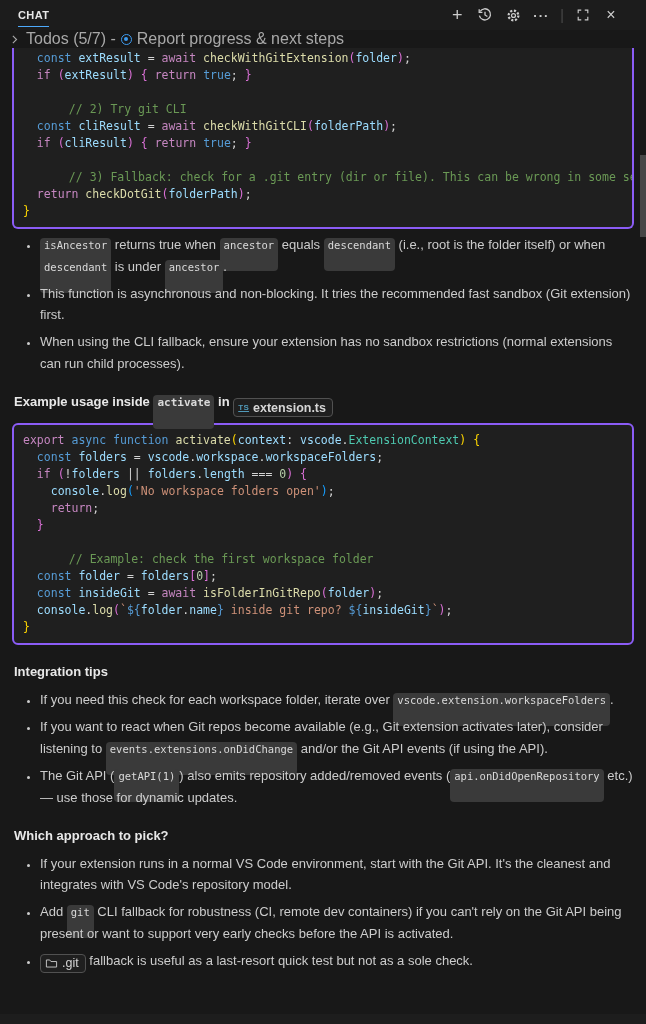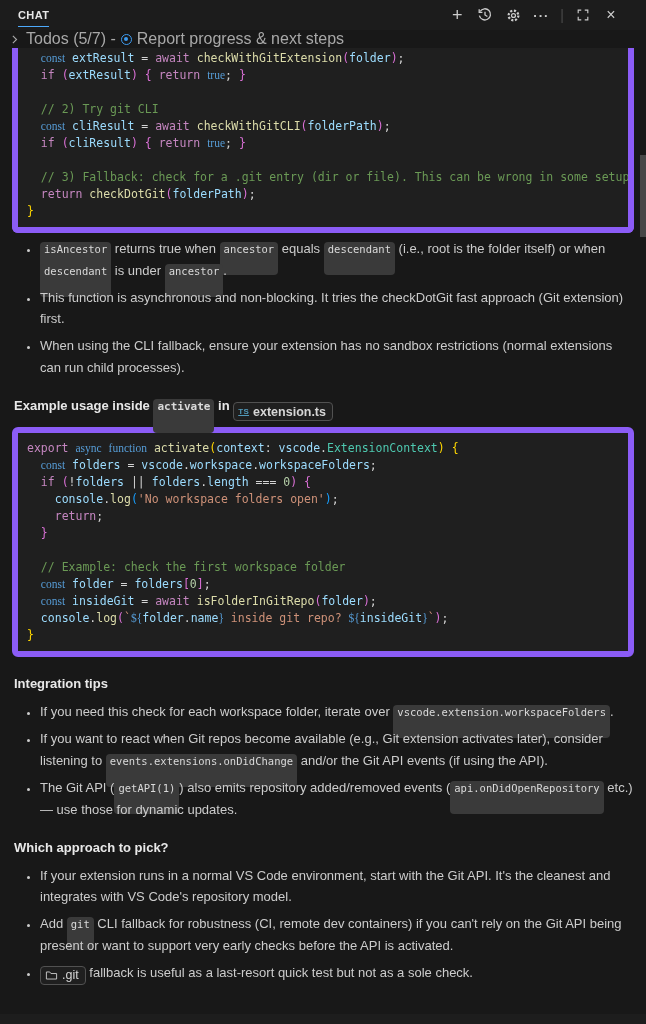--- a/index.html
+++ b/index.html
@@ -42,35 +42,35 @@
   }
   .record-icon::after {
     content:""; position:absolute; left:2px; top:2px; width:4px; height:4px;
     border-radius:50%; background:#3e9bf0;
   }
 
   
   .content { padding:0 12px; }
 
   .codeblock {
-    background:#1f1f1f; border:6px solid #8b5cf6; border-radius:6px;
+    background:#1f1f1f; border:2px solid #8b5cf6; border-radius:6px;
     padding:7px 9px; font-family:"DejaVu Sans Mono","Liberation Mono",monospace;
     font-size:11.5px; line-height:17px; white-space:pre; overflow:hidden;
     color:#d4d4d4;
   }
   .codeblock.clipped-top { border-top:none; border-radius:0 0 6px 6px; padding-top:2px; }
   .cl { min-height:17px; }
 
   
-  .k    { color:#569cd6;font-family:Liberation Serif, serif; }
+  .k    { color:#569cd6; }
   .ctrl { color:#c586c0; }
   .fn   { color:#dcdcaa; }
   .v    { color:#9cdcfe; }
   .type { color:#4ec9b0; }
-  .cm   { color:#6a9955; }
+  .cm   { color:#6a9955;margin-left:32px; }
   .s    { color:#ce9178; }
   .n    { color:#b5cea8; }
   .p    { color:#d4d4d4; }
   .b1   { color:#ffd700; }
   .b2   { color:#da70d6; }
   .b3   { color:#179fff; }
 
   p.body-text { margin:16px 2px 8px; line-height:1.6; }
 
   h3.md-heading {
@@ -154,21 +154,21 @@
   <span>Report progress &amp; next steps</span>
 </div>
 
 <div class="content">
 
   <div class="codeblock clipped-top"><div class="cl"><span class="p">  </span><span class="k">const</span><span class="p"> </span><span class="v">extResult</span><span class="p"> = </span><span class="ctrl">await</span><span class="p"> </span><span class="fn">checkWithGitExtension</span><span class="b2">(</span><span class="v">folder</span><span class="b2">)</span><span class="p">;</span></div><div class="cl"><span class="p">  </span><span class="ctrl">if</span><span class="p"> </span><span class="b2">(</span><span class="v">extResult</span><span class="b2">)</span><span class="p"> </span><span class="b2">{</span><span class="p"> </span><span class="ctrl">return</span><span class="p"> </span><span class="k">true</span><span class="p">; </span><span class="b2">}</span></div><div class="cl">&nbsp;</div><div class="cl"><span class="p">  </span><span class="cm">// 2) Try git CLI</span></div><div class="cl"><span class="p">  </span><span class="k">const</span><span class="p"> </span><span class="v">cliResult</span><span class="p"> = </span><span class="ctrl">await</span><span class="p"> </span><span class="fn">checkWithGitCLI</span><span class="b2">(</span><span class="v">folderPath</span><span class="b2">)</span><span class="p">;</span></div><div class="cl"><span class="p">  </span><span class="ctrl">if</span><span class="p"> </span><span class="b2">(</span><span class="v">cliResult</span><span class="b2">)</span><span class="p"> </span><span class="b2">{</span><span class="p"> </span><span class="ctrl">return</span><span class="p"> </span><span class="k">true</span><span class="p">; </span><span class="b2">}</span></div><div class="cl">&nbsp;</div><div class="cl"><span class="p">  </span><span class="cm">// 3) Fallback: check for a .git entry (dir or file). This can be wrong in some setups.</span></div><div class="cl"><span class="p">  </span><span class="ctrl">return</span><span class="p"> </span><span class="fn">checkDotGit</span><span class="b2">(</span><span class="v">folderPath</span><span class="b2">)</span><span class="p">;</span></div><div class="cl"><span class="b1">}</span></div></div>
 
 
   <ul class="bullets">
       <li><span class="inline-code">isAncestor</span> returns true when <span class="inline-code">ancestor</span> equals <span class="inline-code">descendant</span> (i.e., root is the folder itself) or when <span class="inline-code">descendant</span> is under <span class="inline-code">ancestor</span>.</li>
-      <li>This function is asynchronous and non-blocking. It tries the checkDotGit fast approach (Git extension) first.</li>
+      <li>This function is asynchronous and non-blocking. It tries the recommended fast sandbox (Git extension) first.</li>
       <li>When using the CLI fallback, ensure your extension has no sandbox restrictions (normal extensions can run child processes).</li>
     </ul>
 
   <h3 class="md-heading">Example usage inside <span class="inline-code">activate</span> in <span class="chip">
         <span class="ts-badge">TS</span>
         <span>extension.ts</span>
       </span></h3>
 
   <div class="codeblock"><div class="cl"><span class="ctrl">export</span><span class="p"> </span><span class="k">async</span><span class="p"> </span><span class="k">function</span><span class="p"> </span><span class="fn">activate</span><span class="b1">(</span><span class="v">context</span><span class="p">: </span><span class="v">vscode</span><span class="p">.</span><span class="type">ExtensionContext</span><span class="b1">)</span><span class="p"> </span><span class="b1">{</span></div><div class="cl"><span class="p">  </span><span class="k">const</span><span class="p"> </span><span class="v">folders</span><span class="p"> = </span><span class="v">vscode</span><span class="p">.</span><span class="v">workspace</span><span class="p">.</span><span class="v">workspaceFolders</span><span class="p">;</span></div><div class="cl"><span class="p">  </span><span class="ctrl">if</span><span class="p"> </span><span class="b2">(</span><span class="p">!</span><span class="v">folders</span><span class="p"> || </span><span class="v">folders</span><span class="p">.</span><span class="v">length</span><span class="p"> === </span><span class="n">0</span><span class="b2">)</span><span class="p"> </span><span class="b2">{</span></div><div class="cl"><span class="p">    </span><span class="v">console</span><span class="p">.</span><span class="fn">log</span><span class="b3">(</span><span class="s">'No workspace folders open'</span><span class="b3">)</span><span class="p">;</span></div><div class="cl"><span class="p">    </span><span class="ctrl">return</span><span class="p">;</span></div><div class="cl"><span class="p">  </span><span class="b2">}</span></div><div class="cl">&nbsp;</div><div class="cl"><span class="p">  </span><span class="cm">// Example: check the first workspace folder</span></div><div class="cl"><span class="p">  </span><span class="k">const</span><span class="p"> </span><span class="v">folder</span><span class="p"> = </span><span class="v">folders</span><span class="b2">[</span><span class="n">0</span><span class="b2">]</span><span class="p">;</span></div><div class="cl"><span class="p">  </span><span class="k">const</span><span class="p"> </span><span class="v">insideGit</span><span class="p"> = </span><span class="ctrl">await</span><span class="p"> </span><span class="fn">isFolderInGitRepo</span><span class="b2">(</span><span class="v">folder</span><span class="b2">)</span><span class="p">;</span></div><div class="cl"><span class="p">  </span><span class="v">console</span><span class="p">.</span><span class="fn">log</span><span class="b2">(</span><span class="s">`</span><span class="k">${</span><span class="v">folder</span><span class="p">.</span><span class="v">name</span><span class="k">}</span><span class="s"> inside git repo? </span><span class="k">${</span><span class="v">insideGit</span><span class="k">}</span><span class="s">`</span><span class="b2">)</span><span class="p">;</span></div><div class="cl"><span class="b1">}</span></div></div>
 

